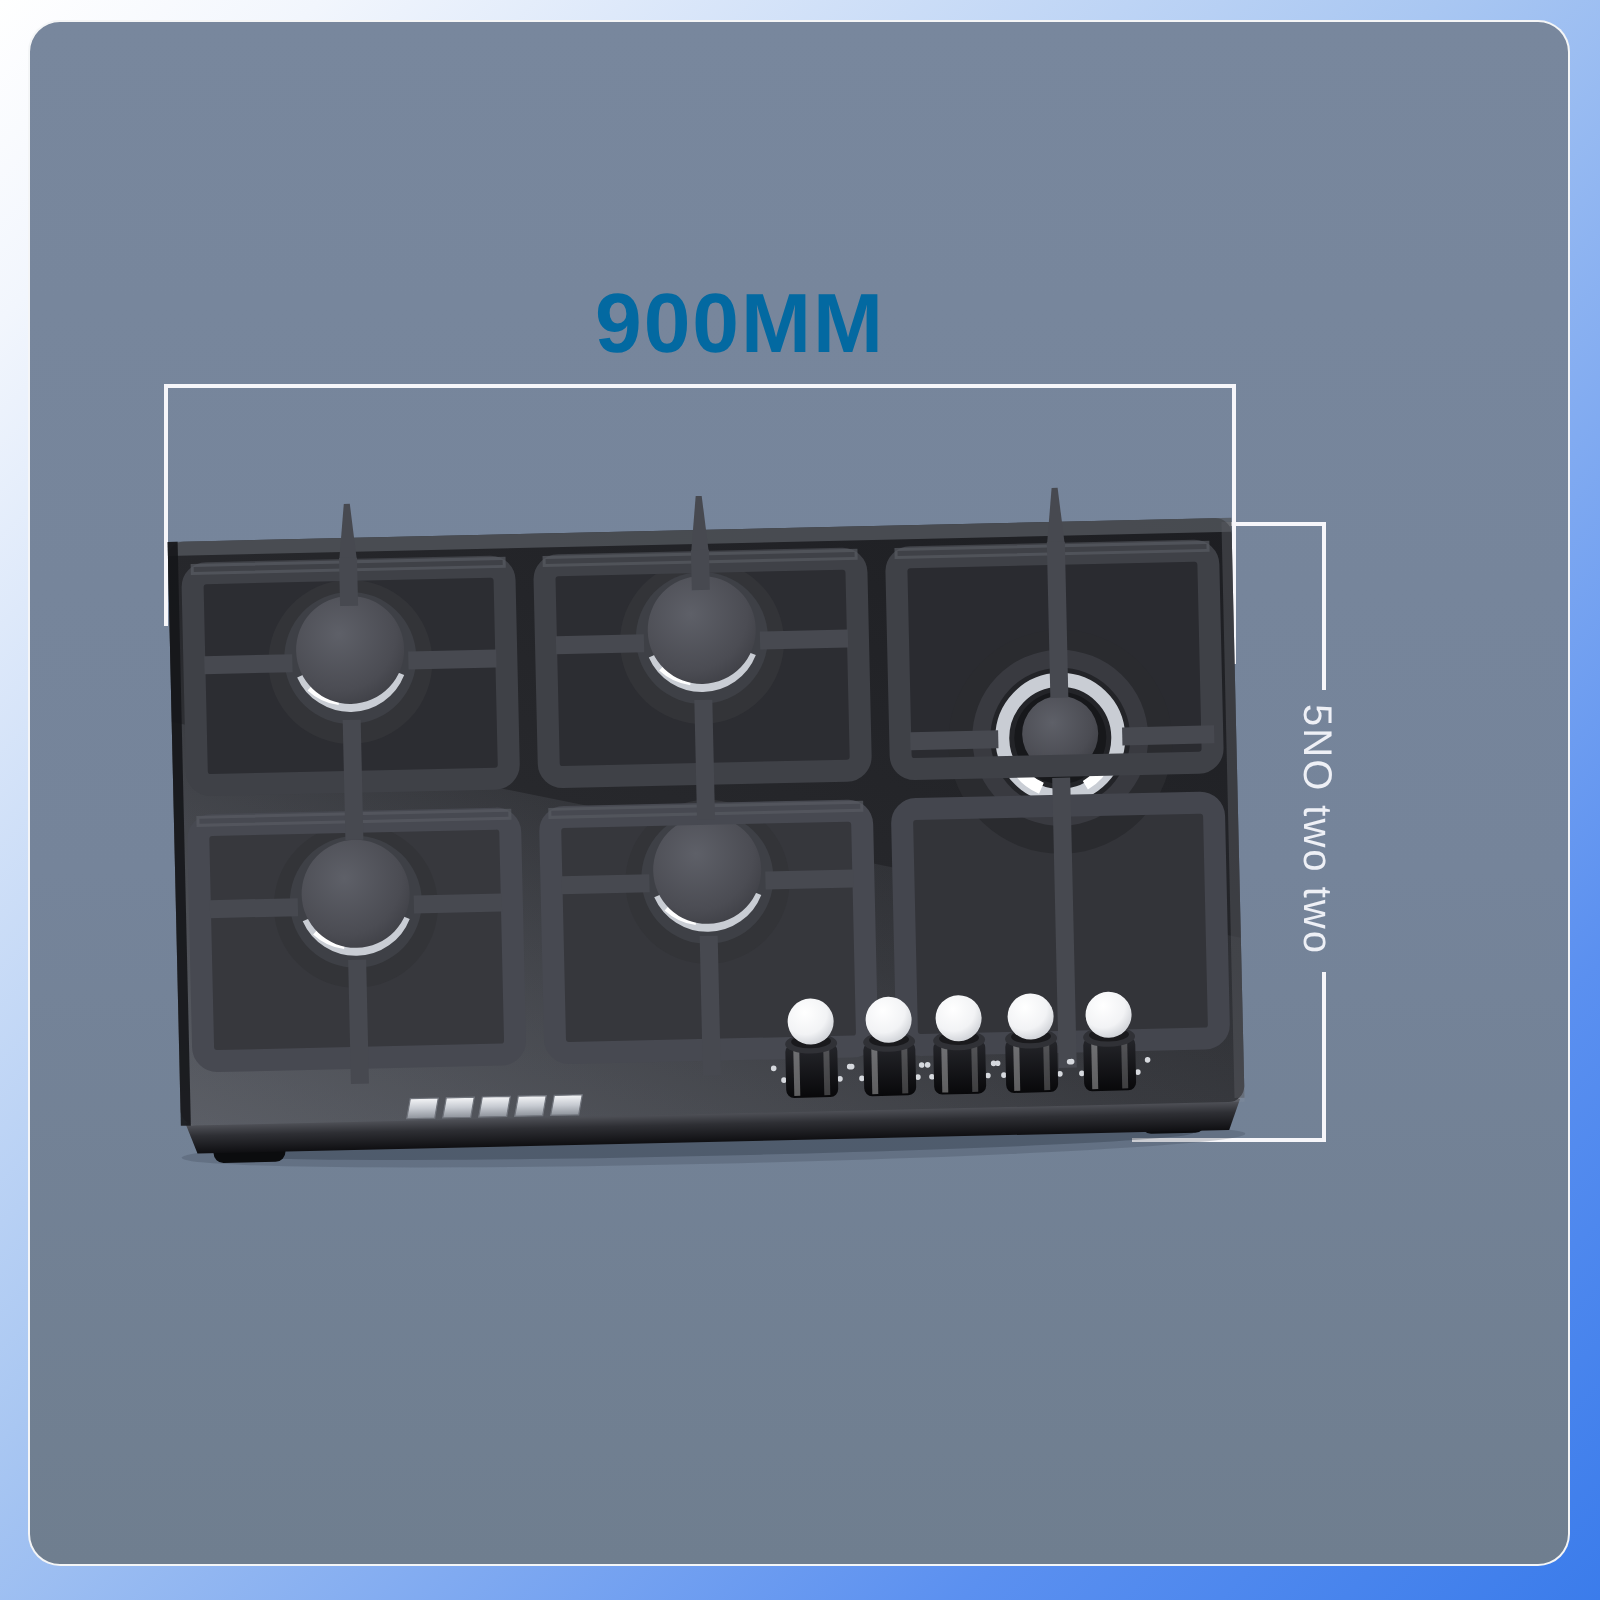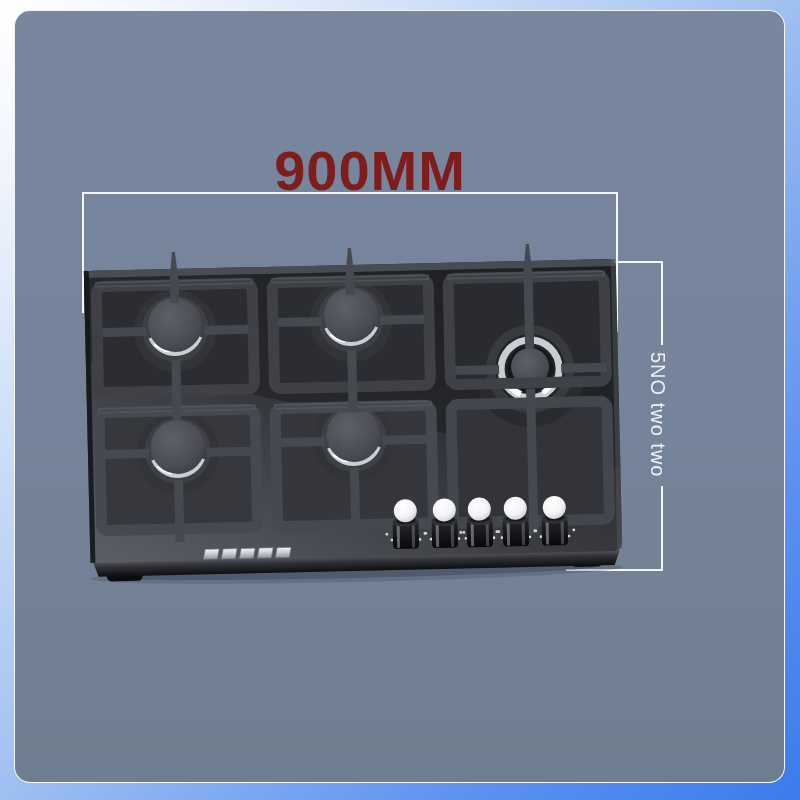--- a/index.html
+++ b/index.html
@@ -9,22 +9,22 @@
     background:linear-gradient(135deg,#ffffff 0%,#f2f6fd 10%,#a9c7f2 45%,#5b90f0 80%,#3b7ceb 100%);
   }
   .card{
     position:absolute;left:14px;top:10px;width:771px;height:773px;
     border-radius:16px;border:1.5px solid rgba(255,255,255,.92);
     background:linear-gradient(180deg,#78879d 0%,#75849a 55%,#6f7e8f 100%);
     box-sizing:border-box;
   }
   .width-label{
     position:absolute;left:250px;top:138px;width:240px;
-    text-align:center;font-size:56px;font-weight:700;letter-spacing:1px;
-    color:#7f1d1d;
+    text-align:center;font-size:42px;font-weight:700;letter-spacing:1px;
+    color:#0369a1;
   }
   .dim{position:absolute;background:#f6f6fa;}
   .dim-h-top{left:82px;top:192px;width:536px;height:2px;}
   .dim-tick-left{left:82px;top:192px;width:2px;height:121px;}
   .dim-tick-right{left:616px;top:192px;width:2px;height:140px;}
   .dim-depth-top{left:582px;top:261px;width:81px;height:2px;}
   .dim-depth-v1{left:661px;top:261px;width:2px;height:84px;}
   .dim-depth-v2{left:661px;top:486px;width:2px;height:84px;}
   .dim-depth-bottom{left:566px;top:569px;width:97px;height:2px;}
   .side-label{

